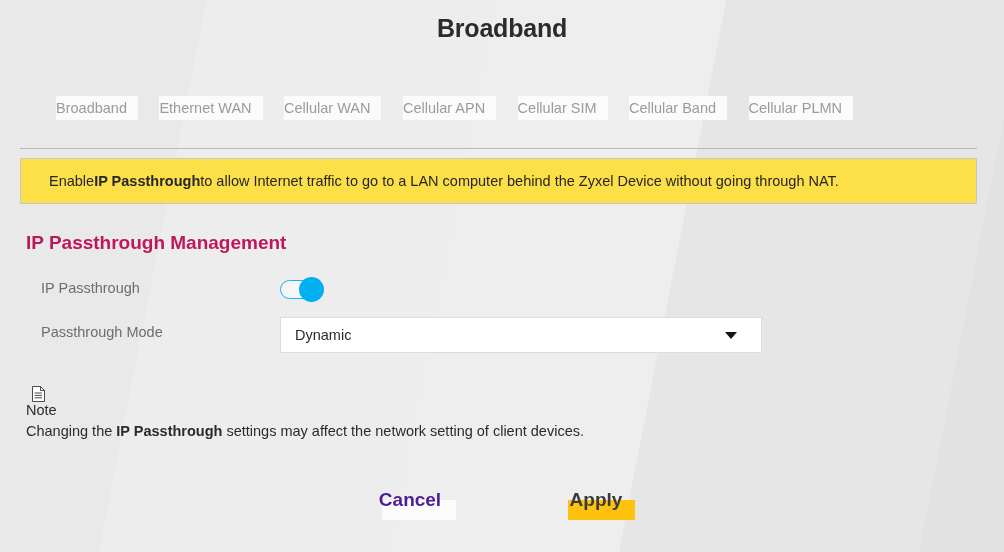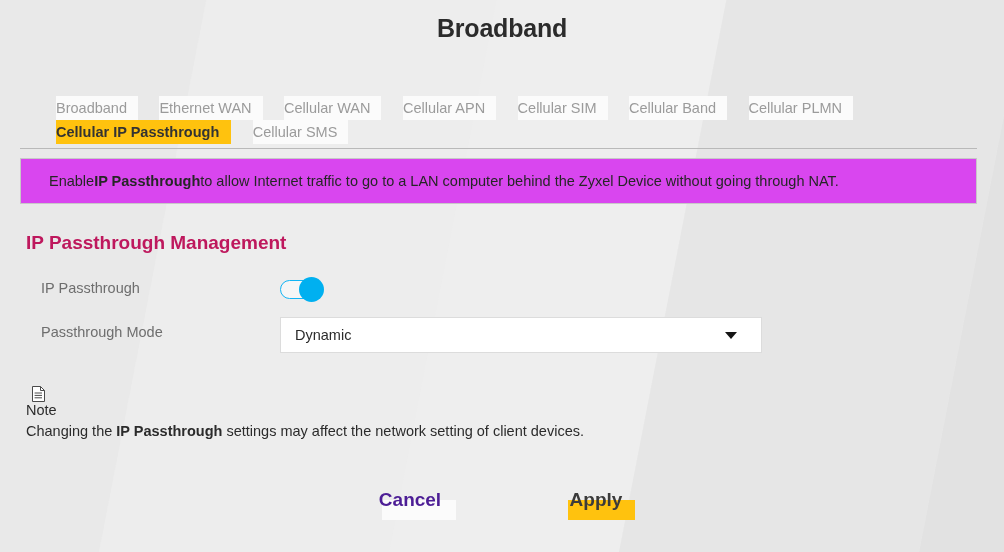--- a/index.html
+++ b/index.html
@@ -91,21 +91,21 @@
   }
 
   
   .info-banner {
     position: absolute;
     top: 158px;
     left: 20px;
     width: 957px;
     height: 46px;
     box-sizing: border-box;
-    background: #d946ef;
+    background: #fde047;
     border: 1px solid #c8c8c8;
     display: flex;
     align-items: center;
     padding-left: 28px;
     font-size: 14.5px;
     color: #262626;
   }
   .info-banner b { font-weight: bold; }
 
   
@@ -265,24 +265,20 @@
     <div class="tabs-wrap">
       <div class="tab-row">
         <span class="tab">Broadband</span>
         <span class="tab">Ethernet WAN</span>
         <span class="tab">Cellular WAN</span>
         <span class="tab">Cellular APN</span>
         <span class="tab">Cellular SIM</span>
         <span class="tab">Cellular Band</span>
         <span class="tab">Cellular PLMN</span>
       </div>
-      <div class="tab-row">
-        <span class="tab active">Cellular IP Passthrough</span>
-        <span class="tab">Cellular SMS</span>
-      </div>
     </div>
     <div class="tabs-rule"></div>
 
     <div class="info-banner">
       <span>Enable </span>
         <b>IP Passthrough</b>
         <span> to allow Internet traffic to go to a LAN computer behind the Zyxel Device without going through NAT.</span>
     </div>
 
     <div class="section-title">IP Passthrough Management</div>

